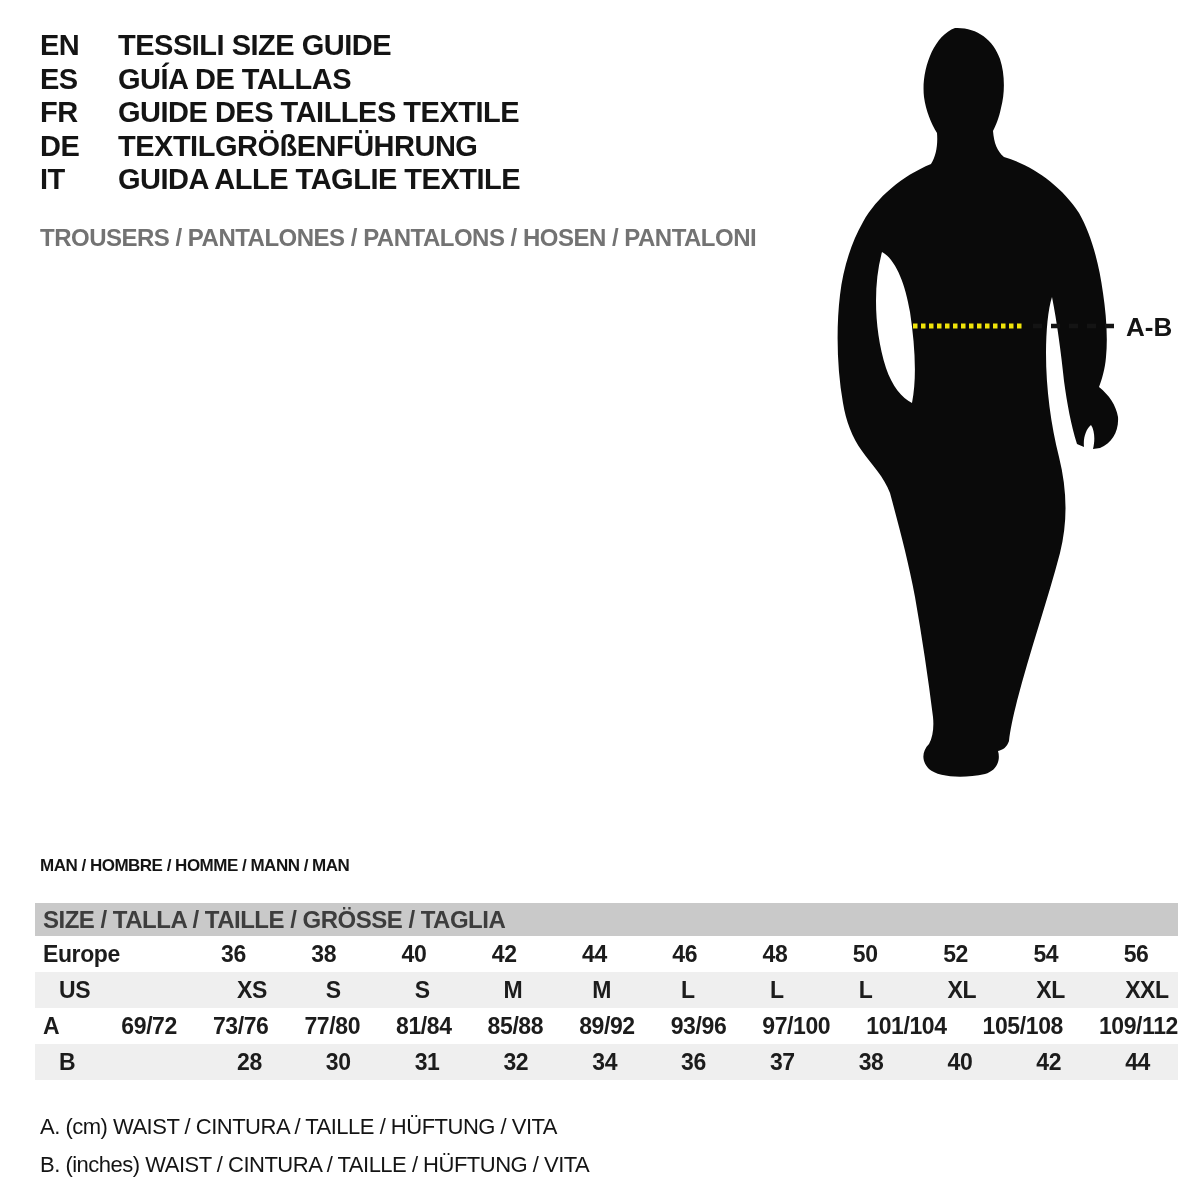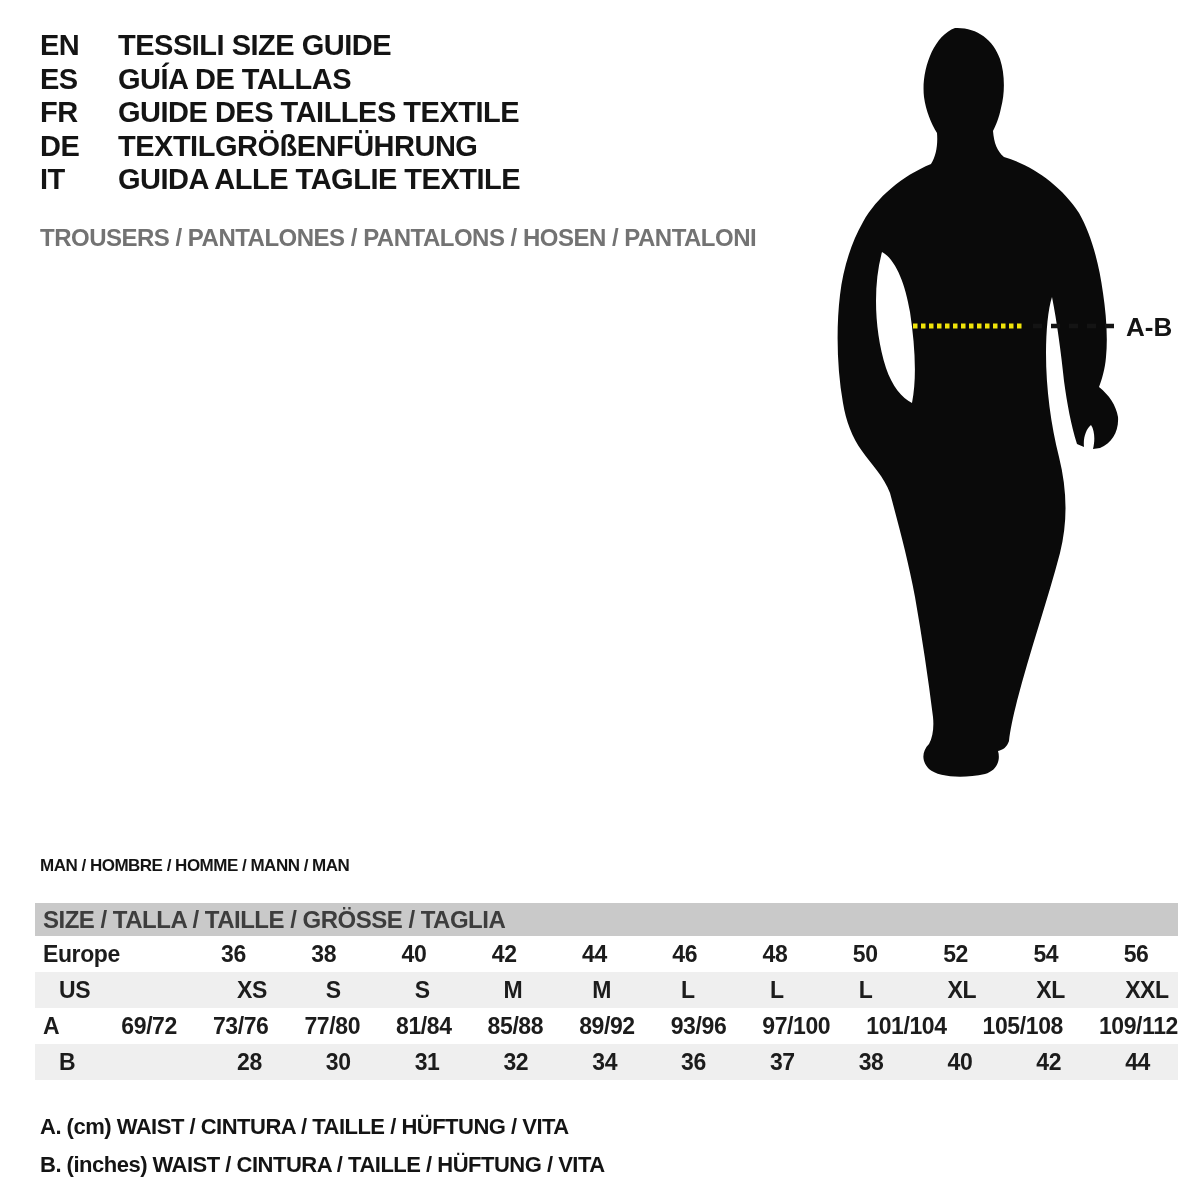--- a/index.html
+++ b/index.html
@@ -66,21 +66,21 @@
   .row-label {
     width: 150px; padding-left: 8px;
     font-weight: 700;
   }
   .cell {
     flex: 1; text-align: left; white-space: nowrap;
   }
 
   .legend { position: absolute; left: 40px; top: 1108px; }
   .legend-line {
-    font-weight: 700; font-size: 22px; letter-spacing: -0.5px;
+    font-weight: 400; font-size: 22px; letter-spacing: -0.5px;
     color: #141414; white-space: nowrap;
     height: 38px; display: flex; align-items: center;
   }
 </style>
 </head>
 <body>
 
 <div class="canvas">
 
   <div class="lang-list">

